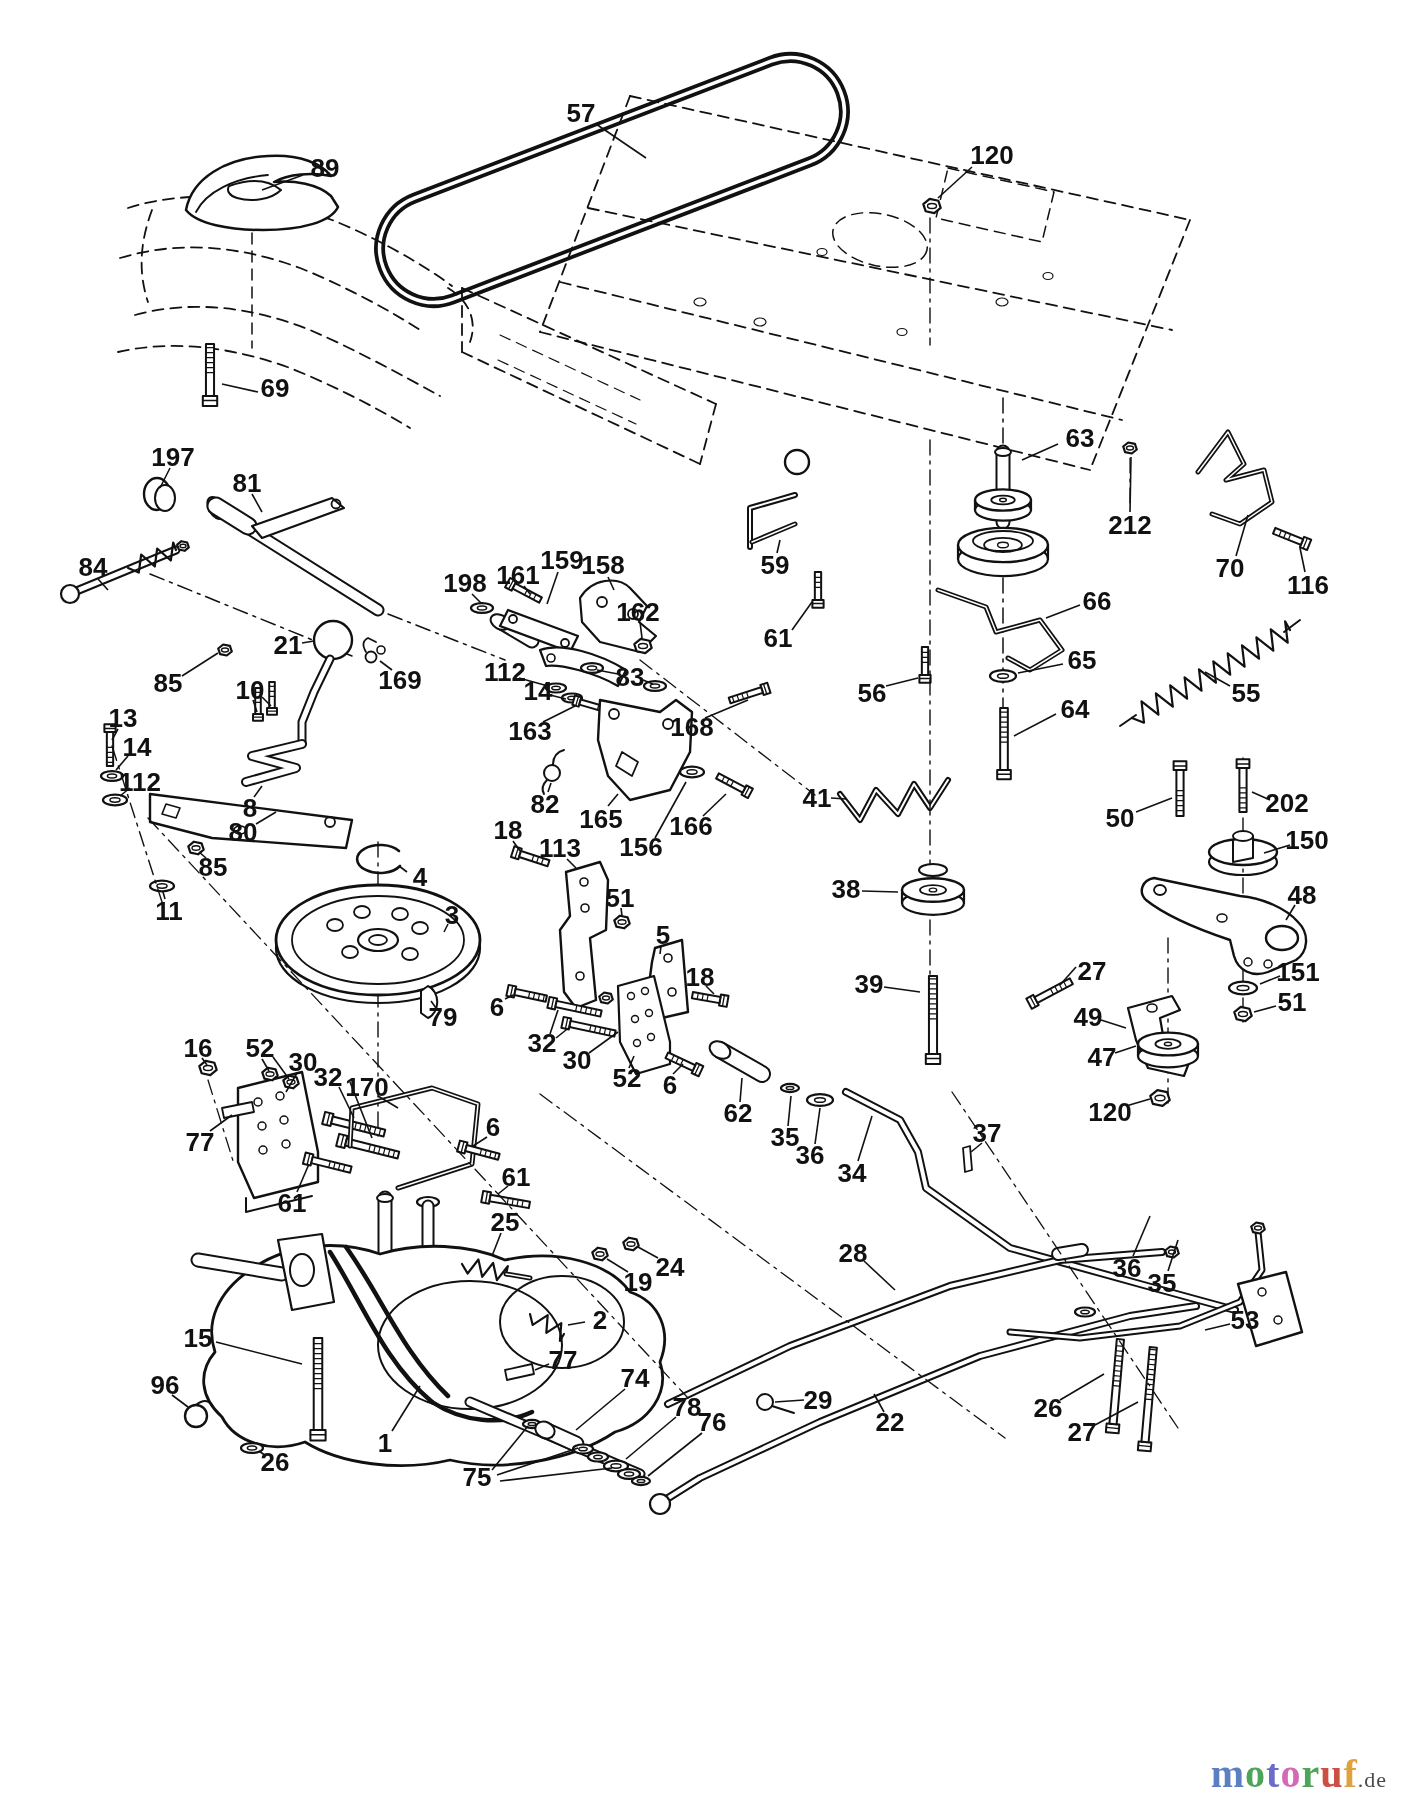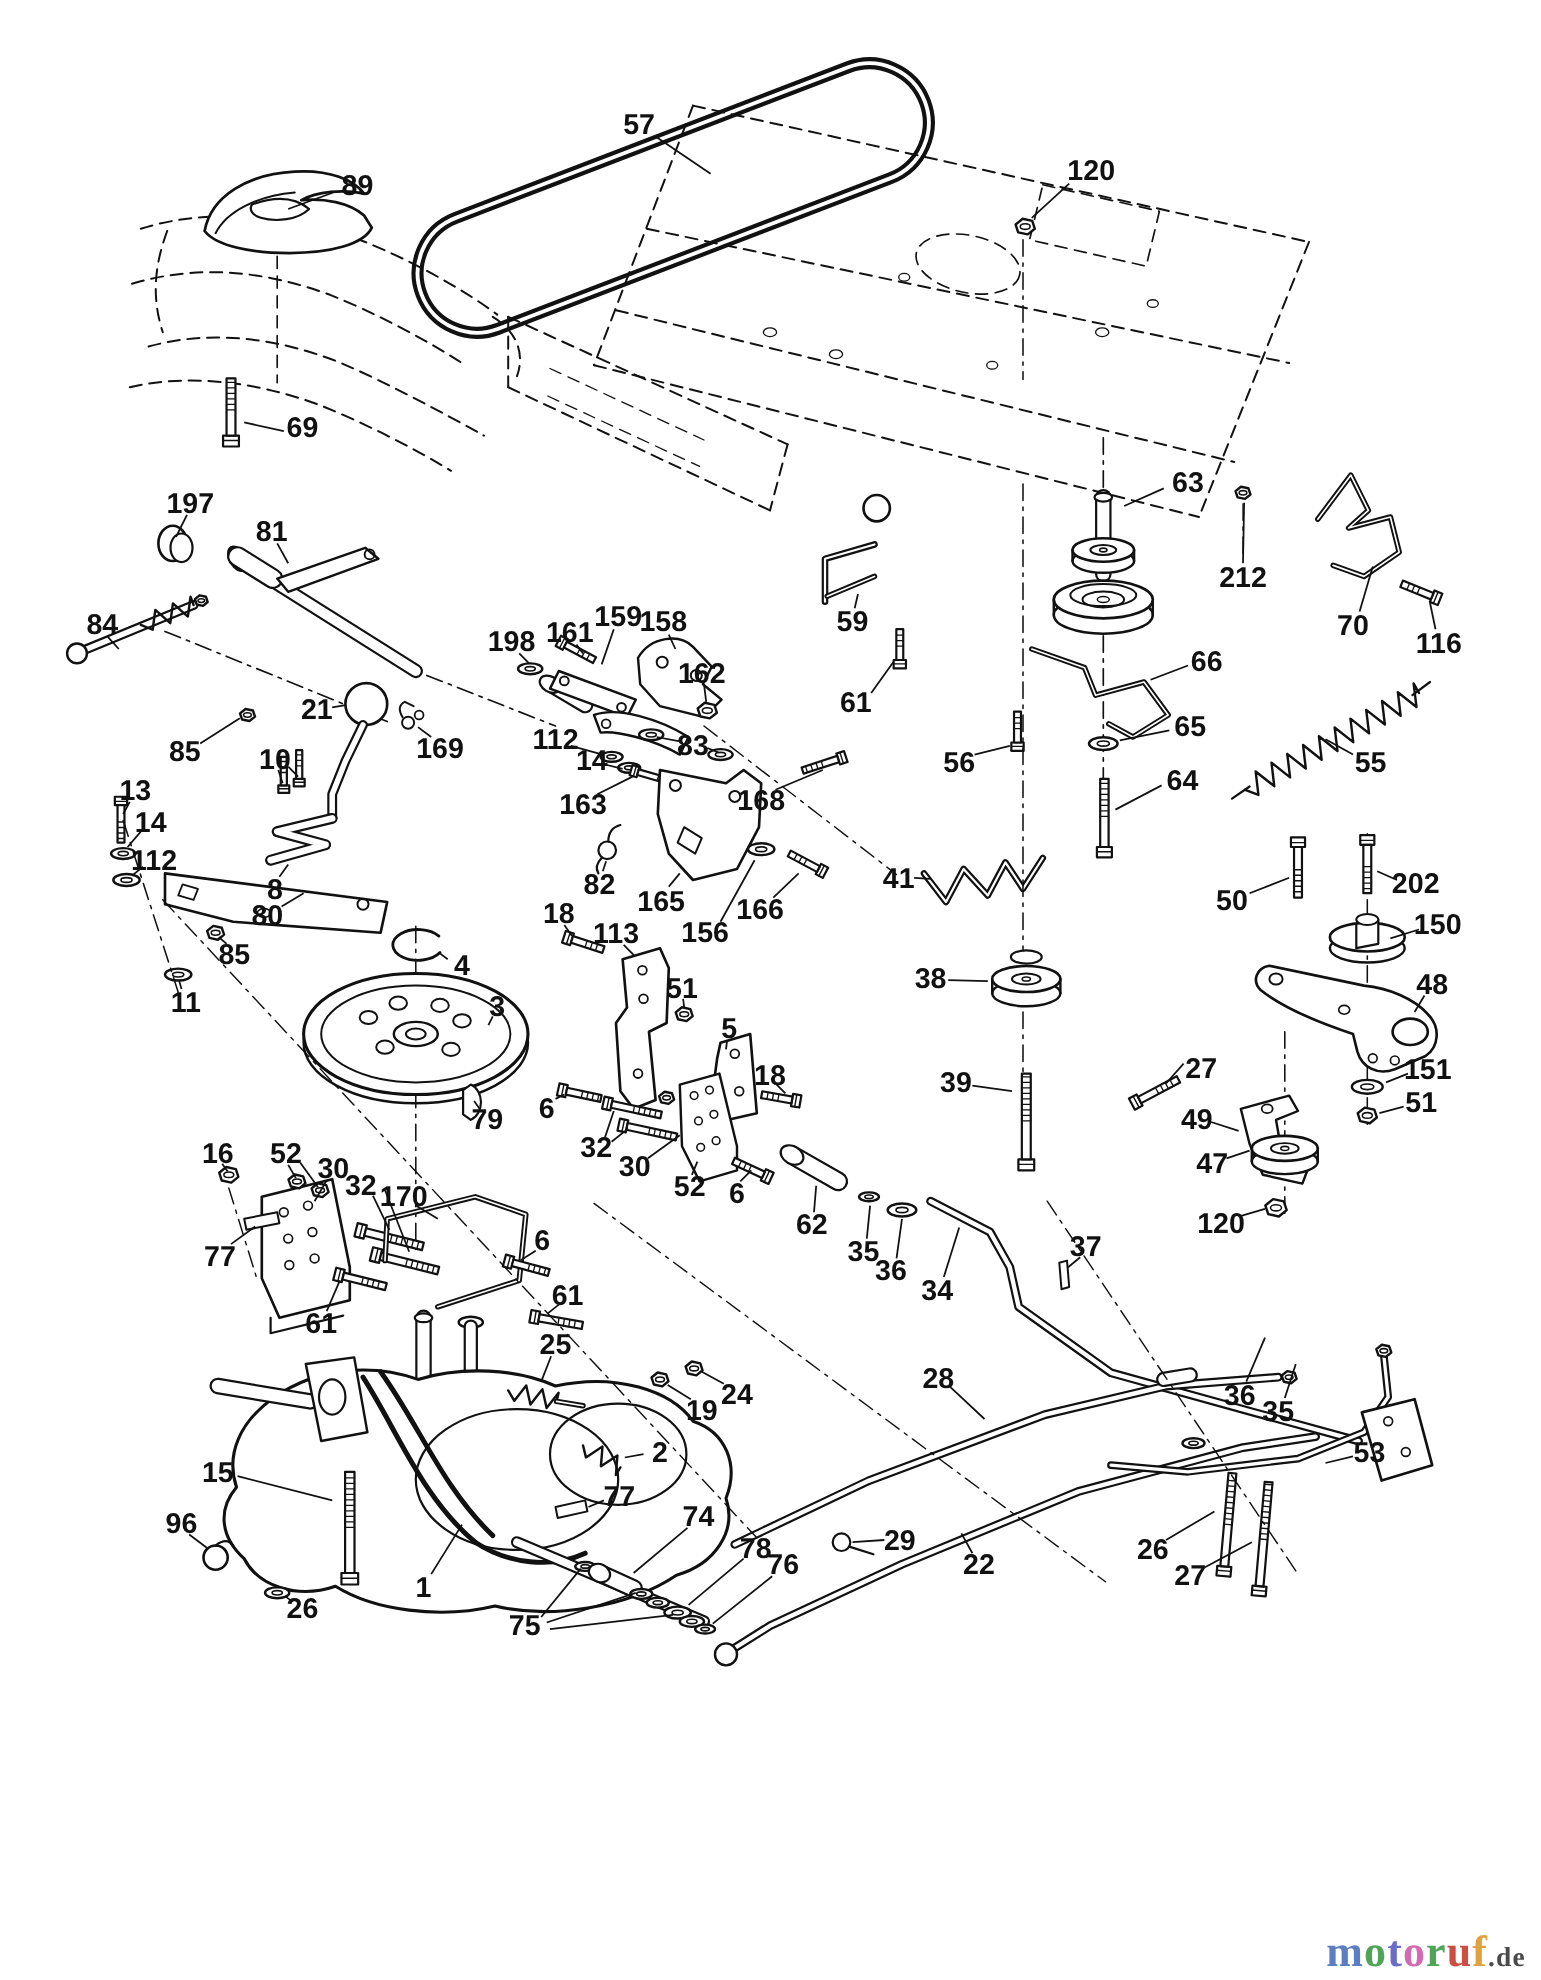--- a/index.html
+++ b/index.html
@@ -2,21 +2,21 @@
 <html><head>
 <meta charset="utf-8">
 <style>
   html,body{margin:0;padding:0;background:#fff;}
   body{width:1401px;height:1800px;position:relative;overflow:hidden;font-family:"Liberation Sans",sans-serif;}
   svg#diagram{position:absolute;left:0;top:0;}
   .part-label{font-family:"Liberation Sans",sans-serif;font-weight:bold;font-size:26px;fill:#111;}
   .leader{stroke:#111;stroke-width:1.6;fill:none;}
   .wm{position:absolute;right:14px;bottom:6px;font-family:"Liberation Serif",serif;
       font-weight:bold;font-size:40px;line-height:1;letter-spacing:1px;white-space:nowrap;}
-  .wm .tld{font-size:25px;font-weight:bold;}
+  .wm .tld{font-size:22px;font-weight:normal;}
 </style>
 </head>
 <body>
 
 <svg id="diagram" width="1401" height="1800" viewBox="0 0 1401 1800">
   <g id="linework">
       <g transform="translate(612,180) rotate(-21)">
         <rect x="-245" y="-54" width="490" height="108" rx="54" ry="54" stroke="#111" stroke-width="11" fill="none" stroke-linecap="round" stroke-linejoin="round"></rect>
         <rect x="-245" y="-54" width="490" height="108" rx="54" ry="54" stroke="#fff" stroke-width="3.5" fill="none" stroke-linecap="round" stroke-linejoin="round"></rect>
       </g>

